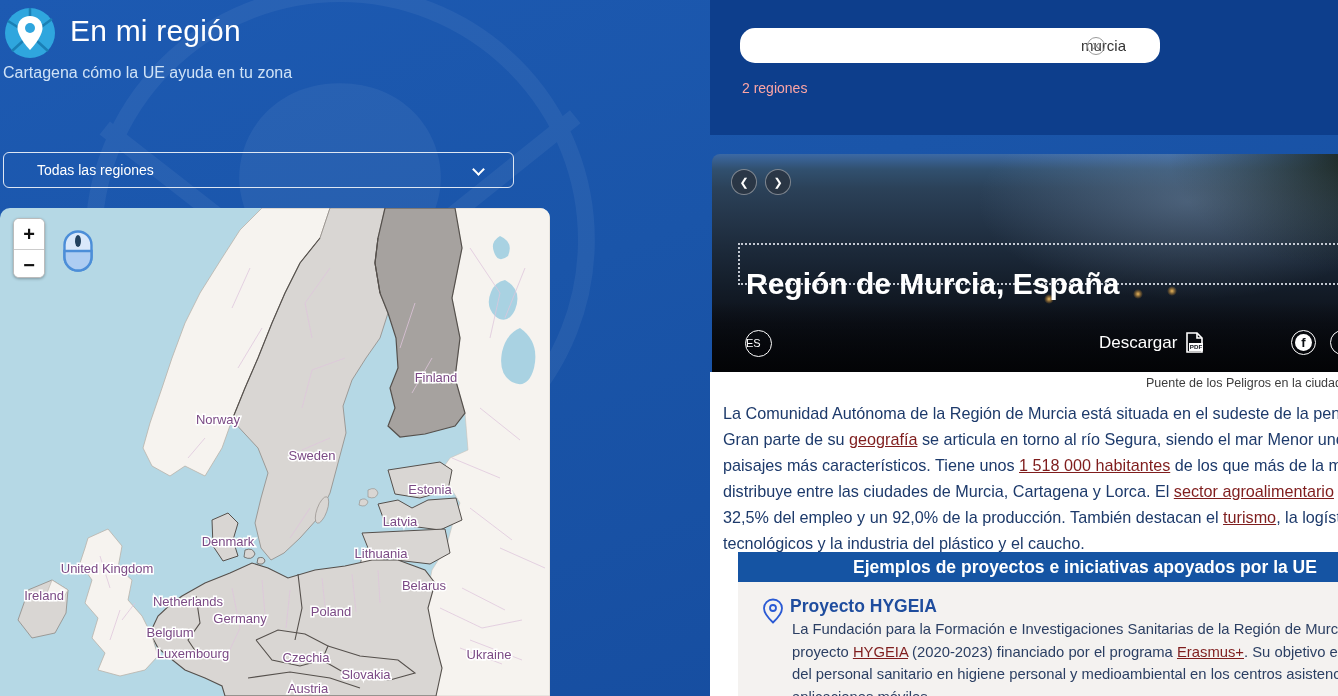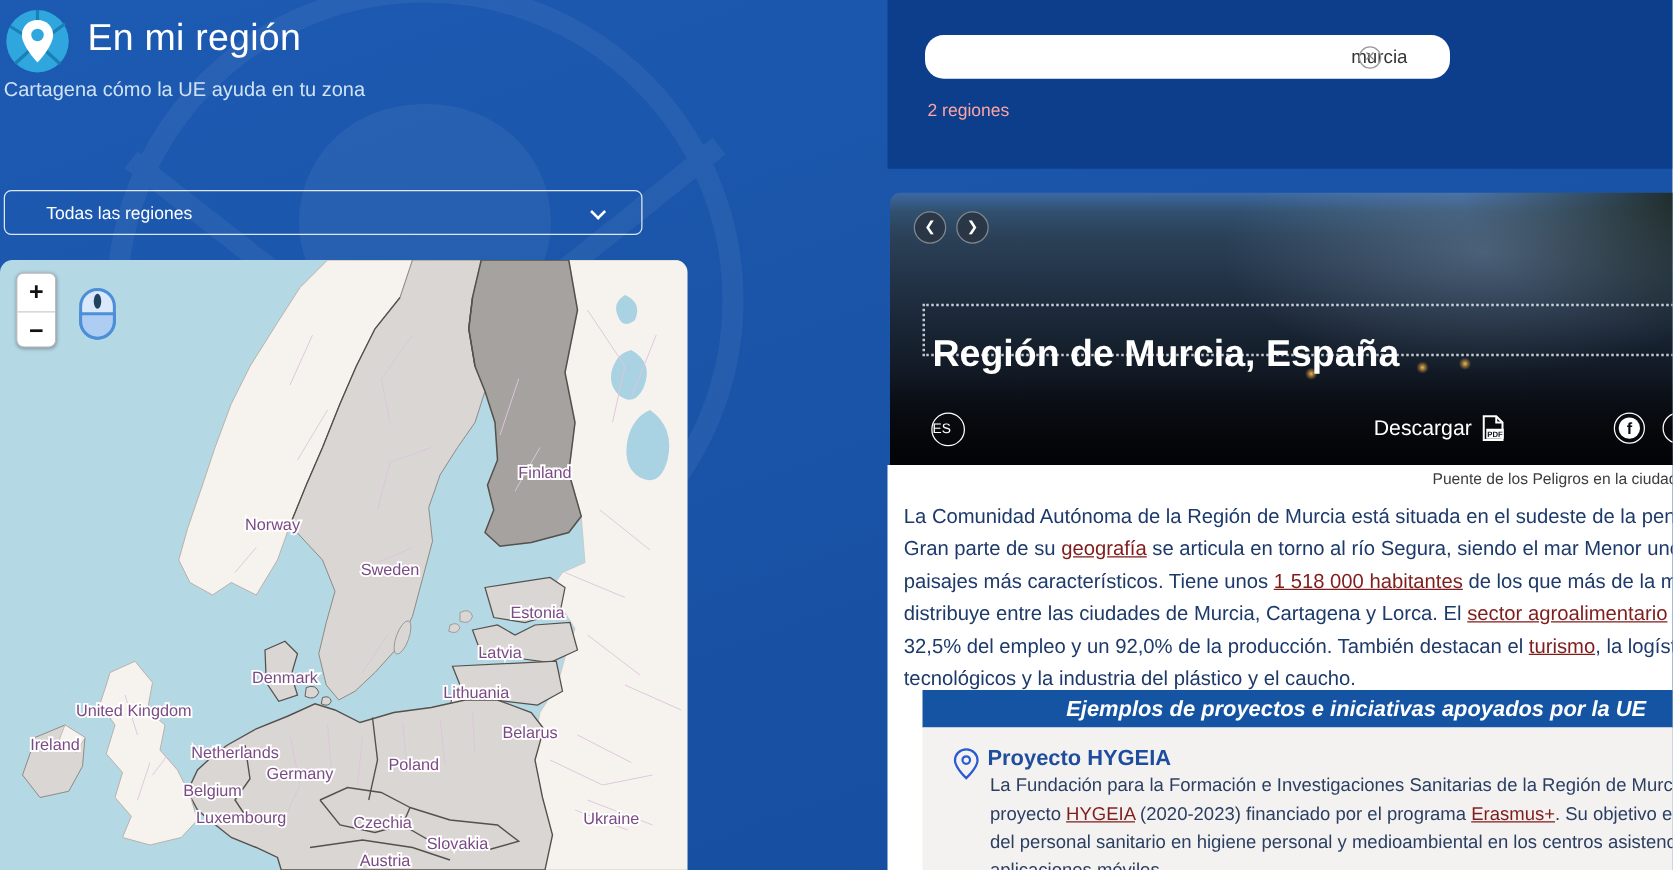--- a/index.html
+++ b/index.html
@@ -84,21 +84,21 @@
 
   
   .content-panel { left:710px; top:372px; width:628px; height:324px; background:#ffffff; }
   .hero-caption { left:1146px; top:376px; font-size:12.5px; color:#3c3c3c; white-space:nowrap; }
   .article { left:723px; top:400px; width:900px; color:#1d3a6b; font-size:16.2px; }
   .article .line { white-space:nowrap; height:26px; line-height:26px; }
   a.inline-link, .inline-link { color:#7f1d1d; text-decoration:underline; cursor:pointer; }
 
   .banner { left:738px; top:552px; width:722px; height:30px; background:#1554a3; }
   .banner-title { position:absolute; left:115px; top:0; height:30px; line-height:30px; font-size:17.5px;
-    font-weight:bold; color:#fff; white-space:nowrap;font-style:italic; }
+    font-weight:bold; color:#fff; white-space:nowrap; }
 
   .project-panel { left:738px; top:582px; width:722px; height:114px; background:#f4f2f0; }
   .pin-icon { position:absolute; left:24px; top:16px; }
   .project-title { position:absolute; left:52px; top:14px; font-size:17.5px; font-weight:bold; color:#1f4d9e; }
   .project-body { position:absolute; left:54px; top:36px; color:#2b3f63; font-size:14.8px; }
   .project-body .line { white-space:nowrap; height:22.6px; line-height:22.6px; }
 
   
   .mouse-icon { position:absolute; left:63px; top:22px; }
 </style>

